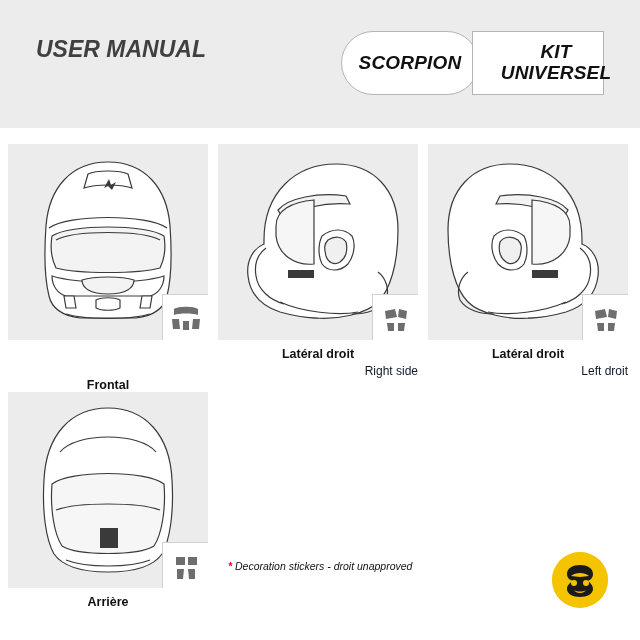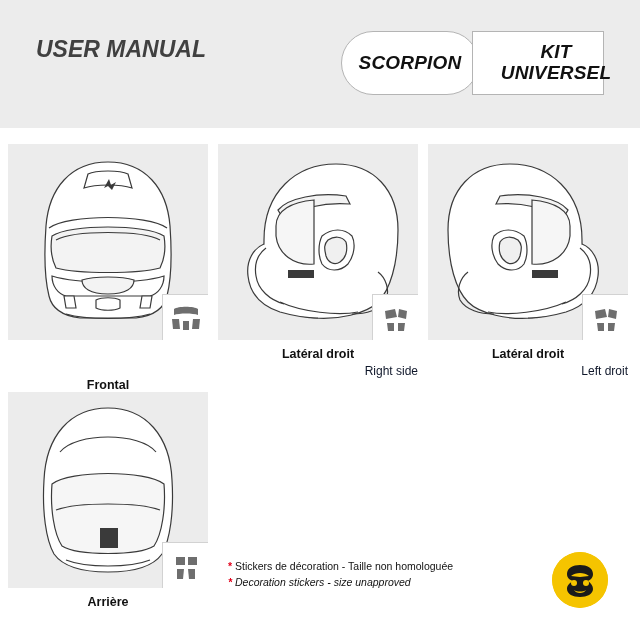--- a/index.html
+++ b/index.html
@@ -306,27 +306,23 @@
       <path d="M14 26 L21 26 L20 36 L14 36 Z" fill="#6e6e6e"></path>
       <path d="M25 26 L32 26 L32 36 L26 36 Z" fill="#6e6e6e"></path>
     </svg>
   </div>
 </div>
 <div class="panel-caption" style="left:8px; top:594px; width:200px;">
   <div class="cap-fr">Arrière</div>
 </div>
 
 <div class="note">
-  <div class="note-line">
-    <span class="note-star">*</span>
-    <span>Stickers de décoration - Taille non homologuée</span>
-  </div>
   <div class="note-line italic">
     <span class="note-star">*</span>
-    <span>Decoration stickers - size unapproved</span>
+    <span>Decoration stickers - droit unapproved</span>
   </div>
 </div>
 
 <div class="logo">
   <svg width="56" height="56" viewBox="0 0 56 56">
     <circle cx="28" cy="28" r="28" fill="#f5c400"></circle>
     <path d="M15 22 C15 16 21 13 28 13 C35 13 41 16 41 22 C41 26 38 28 36 29 C39 31 41 34 41 37 C41 42 35 45 28 45 C21 45 15 42 15 37 C15 33 18 31 21 29 C18 28 15 26 15 22 Z" fill="#1a1a1a"></path>
     <path d="M19 24 C21 22 25 21 28 21 C31 21 35 22 37 24 C34 24 31 25 28 25 C25 25 22 24 19 24 Z" fill="#f5c400"></path>
     <circle cx="22" cy="31" r="3" fill="#f5c400"></circle>
     <circle cx="34" cy="31" r="3" fill="#f5c400"></circle>

